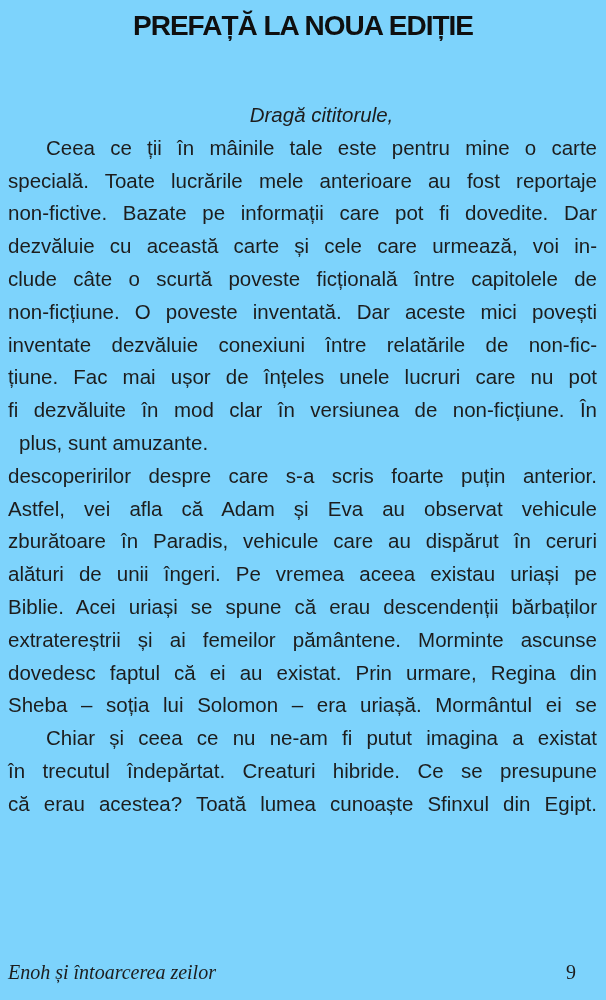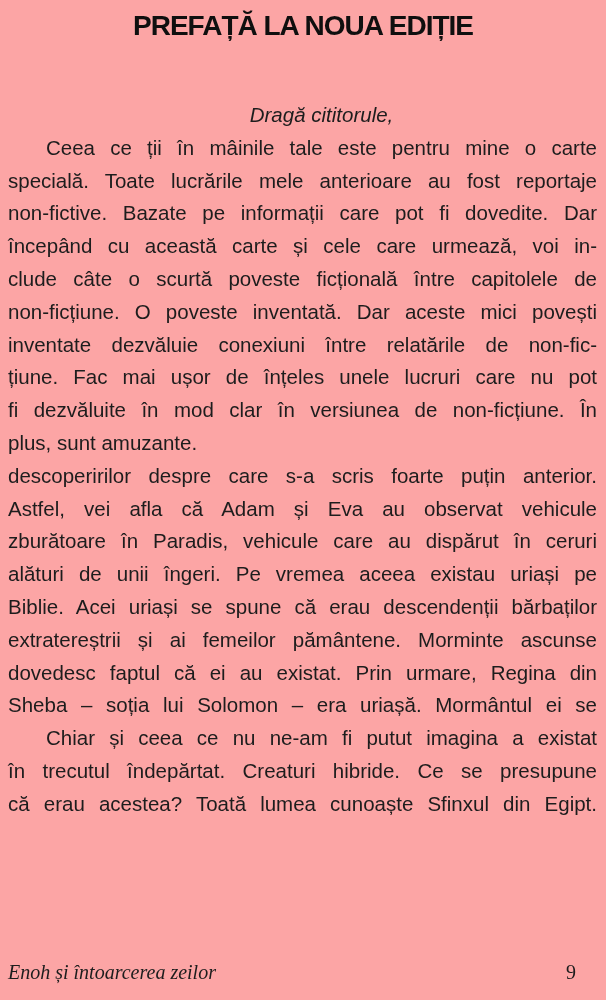--- a/index.html
+++ b/index.html
@@ -4,21 +4,21 @@
 <style>
   html, body {
     margin: 0;
     padding: 0;
     background: #ffffff;
   }
   .page {
     position: relative;
     width: 606px;
     height: 1000px;
-    background: #fca5a5;
+    background: #7dd3fc;
     overflow: hidden;
     color: #1d1d1d;
   }
   .title {
     position: absolute;
     top: 10px;
     left: 0;
     right: 0;
     margin: 0;
     text-align: center;
@@ -46,20 +46,21 @@
   .pline {
     text-align: justify;
     text-align-last: justify;
     white-space: normal;
   }
   .pline.first {
     text-indent: 38px;
   }
   .pline.lastline {
     text-align-last: left;
+    margin-left: 11px;
   }
   .footer {
     position: absolute;
     top: 961px;
     left: 8px;
     right: 9px;
     height: 32px;
     font-family: "Liberation Serif", "DejaVu Serif", serif;
     font-size: 20px;
     color: #1d1d1d;
@@ -85,21 +86,21 @@
 <div class="page">
 
   <h1 class="title">PREFAȚĂ LA NOUA EDIȚIE</h1>
 
   <div class="body-text">
     <div class="salutation">Dragă cititorule,</div>
     <div id="paragraphs">
         <div class="pline first">Ceea ce ții în mâinile tale este pentru mine o carte</div>
         <div class="pline">specială. Toate lucrările mele anterioare au fost reportaje</div>
         <div class="pline">non-fictive. Bazate pe informații care pot fi dovedite. Dar</div>
-        <div class="pline">începând cu această carte și cele care urmează, voi in-</div>
+        <div class="pline">dezvăluie cu această carte și cele care urmează, voi in-</div>
         <div class="pline">clude câte o scurtă poveste ficțională între capitolele de</div>
         <div class="pline">non-ficțiune. O poveste inventată. Dar aceste mici povești</div>
         <div class="pline">inventate dezvăluie conexiuni între relatările de non-fic-</div>
         <div class="pline">țiune. Fac mai ușor de înțeles unele lucruri care nu pot</div>
         <div class="pline">fi dezvăluite în mod clar în versiunea de non-ficțiune. În</div>
         <div class="pline lastline">plus, sunt amuzante.</div>
         <div class="pline">descoperirilor despre care s-a scris foarte puțin anterior.</div>
         <div class="pline">Astfel, vei afla că Adam și Eva au observat vehicule</div>
         <div class="pline">zburătoare în Paradis, vehicule care au dispărut în ceruri</div>
         <div class="pline">alături de unii îngeri. Pe vremea aceea existau uriași pe</div>

